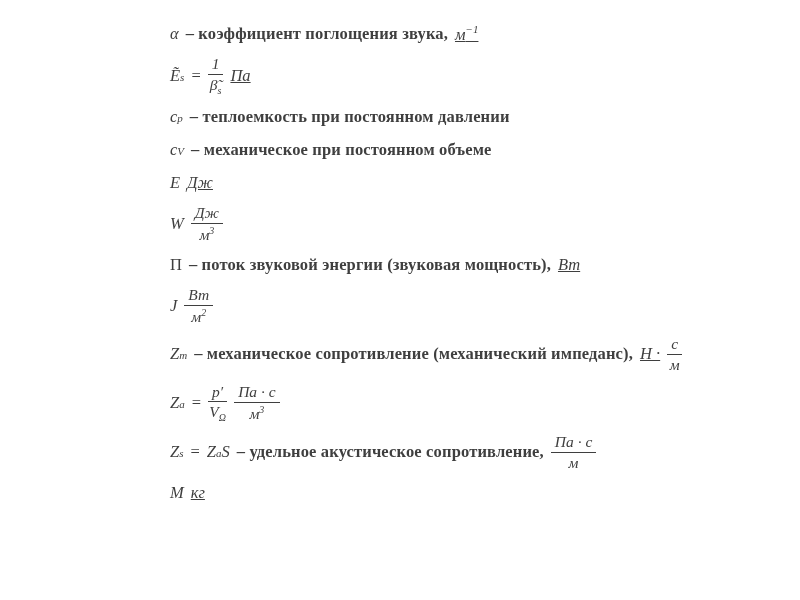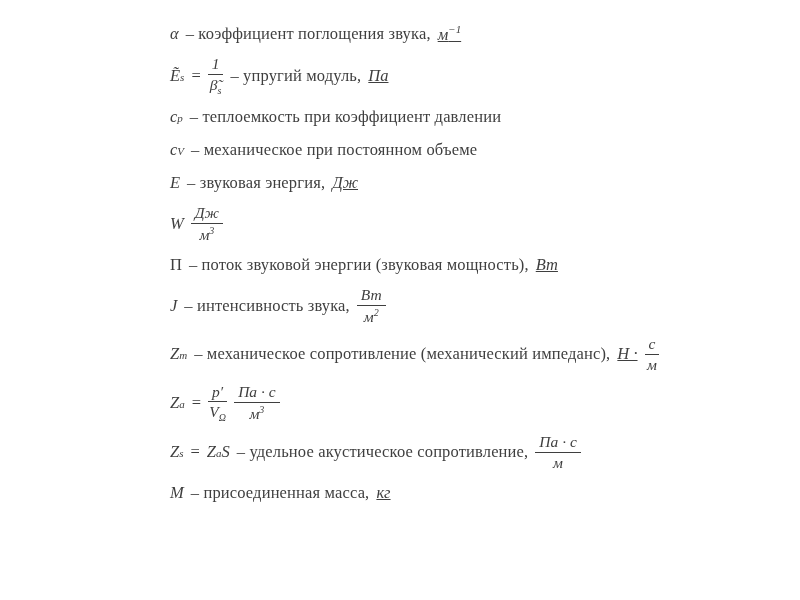--- a/index.html
+++ b/index.html
@@ -25,21 +25,21 @@
     align-items: center;
     column-gap: 7px;
     font-size: 16.5px;
     min-height: 24px;
     margin-bottom: 9px;
     white-space: nowrap;
   }
   .sym  { font-style: italic; }
   .grp  { font-style: italic; display: inline-flex; align-items: baseline; }
   .eq   { font-style: normal; }
-  .desc { font-style: normal; letter-spacing: 0.15px; }
+  .desc { font-style: normal; letter-spacing: 0.15px; font-weight: bold; }
   .unit { font-style: italic; text-decoration: underline; }
   sub { font-size: 11px; font-style: italic; }
   sup { font-size: 11px; font-style: italic; }
   .frac {
     display: inline-flex;
     flex-direction: column;
     align-items: center;
     font-style: italic;
     font-size: 15.5px;
     line-height: 1.15;
@@ -63,63 +63,60 @@
     <div class="line">
       <span class="grp">
           <span>Ẽ</span>
           <sub>s</sub>
         </span>
       <span class="eq">=</span>
       <span class="frac">
         <span class="num">1</span>
         <span class="den"><span>β̃</span><sub>s</sub></span>
       </span>
-      <span class="desc">– упругий модуль,</span>
       <span class="unit">Па</span>
     </div>
 
     <div class="line">
       <span class="grp">
           <span>c</span>
           <sub>p</sub>
         </span>
-      <span class="desc">– теплоемкость при коэффициент давлении</span>
+      <span class="desc">– теплоемкость при постоянном давлении</span>
     </div>
 
     <div class="line">
       <span class="grp">
           <span>c</span>
           <sub>V</sub>
         </span>
       <span class="desc">– механическое при постоянном объеме</span>
     </div>
 
     <div class="line">
       <span class="sym">E</span>
-      <span class="desc">– звуковая энергия,</span>
       <span class="unit">Дж</span>
     </div>
 
     <div class="line">
       <span class="sym">W</span>
       <span class="frac">
         <span class="num">Дж</span>
         <span class="den"><span>м</span><sup>3</sup></span>
       </span>
     </div>
 
     <div class="line">
       <span class="eq">П</span>
       <span class="desc">– поток звуковой энергии (звуковая мощность),</span>
       <span class="unit">Вт</span>
     </div>
 
     <div class="line">
       <span class="sym">J</span>
-      <span class="desc">– интенсивность звука,</span>
       <span class="frac">
         <span class="num">Вт</span>
         <span class="den"><span>м</span><sup>2</sup></span>
       </span>
     </div>
 
     <div class="line">
       <span class="grp">
           <span>Z</span>
           <sub>m</sub>
@@ -161,18 +158,17 @@
         </span>
       <span class="desc">– удельное акустическое сопротивление,</span>
       <span class="frac">
         <span class="num">Па · с</span>
         <span class="den">м</span>
       </span>
     </div>
 
     <div class="line">
       <span class="sym">M</span>
-      <span class="desc">– присоединенная масса,</span>
       <span class="unit">кг</span>
     </div>
 
   </div>
 </div>
 
 </body></html>

